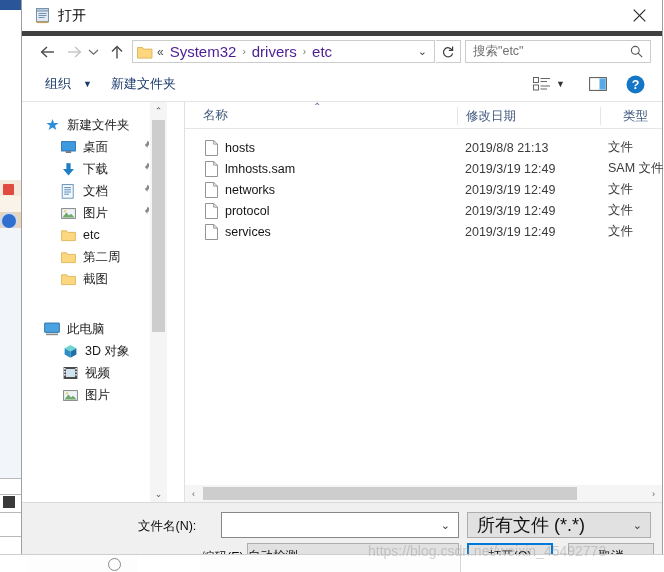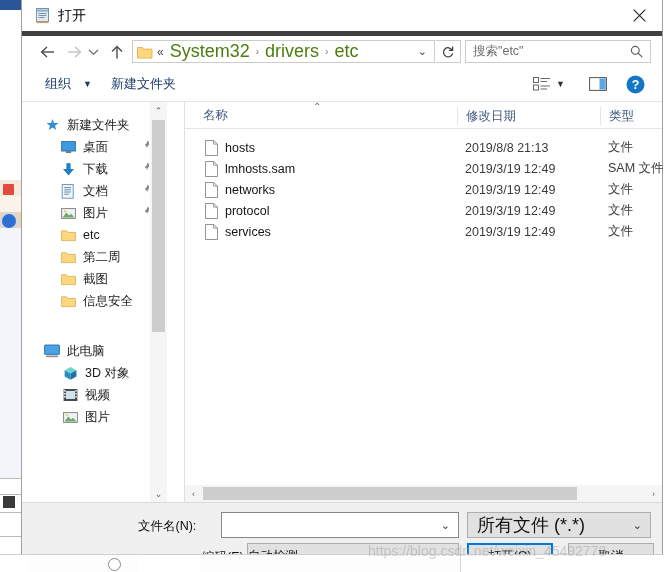--- a/index.html
+++ b/index.html
@@ -131,21 +131,21 @@
     display: flex; align-items: center;
   }
   .addr-folder-icon {
     margin-left: 4px; margin-right: 3px;
     width: 16px; height: 14px; flex: none;
   }
   .crumb-sep-dbl {
     font-size: 12px; color: #4a4a4a; padding: 0 4px 0 1px;
   }
   .crumb {
-    font-size: 18px; color: #4d7c0f;
+    font-size: 15px; color: #4c1d95;
     padding: 0 2px; white-space: nowrap;
   }
   .crumb-arrow {
     font-size: 10px; color: #777777; padding: 0 4px;
   }
   .addr-chevron {
     margin-left: auto; margin-right: 7px;
     font-size: 11px; color: #444;
   }
   .refresh-btn {
@@ -274,21 +274,21 @@
     background: #ffffff;
   }
   .ch {
     position: absolute; top: 0; height: 26px;
     display: flex; align-items: center;
     font-size: 12.5px; color: #41597e;
     cursor: default;
   }
   .ch-name { left: 18px; }
   .ch-date { left: 272px; padding-left: 8px; border-left: 1px solid #e5e5e5; height: 18px; top: 5px; align-items:center; }
-  .ch-type { left: 415px; padding-left: 8px; border-left: 1px solid #e5e5e5; height: 18px; top: 5px; align-items:center; }
+  .ch-type { left: 415px; padding-left: 22px; border-left: 1px solid #e5e5e5; height: 18px; top: 5px; align-items:center; }
   .sort-caret {
     position: absolute; left: 128px; top: -1px;
     font-size: 10px; color: #5b7199;
   }
 
   .file-row {
     position: relative;
     height: 21px;
     display: flex; align-items: center;
     cursor: default;
@@ -649,28 +649,20 @@
 
           <div class="np-item lvl1">
             <span class="np-icon">
               <svg width="15" height="13" viewBox="0 0 15 13">
                 <path d="M0.6 1.8 h5 l1.2 1.6 h7.6 v8.2 h-13.8 z" fill="#fcd77f" stroke="#d8ad4a" stroke-width="0.8"></path>
               </svg>
             </span>
             <span class="np-label">截图</span>
           </div>
 
-          <div class="np-item lvl1">
-            <span class="np-icon">
-              <svg width="15" height="13" viewBox="0 0 15 13">
-                <path d="M0.6 1.8 h5 l1.2 1.6 h7.6 v8.2 h-13.8 z" fill="#fcd77f" stroke="#d8ad4a" stroke-width="0.8"></path>
-              </svg>
-            </span>
-            <span class="np-label">信息安全</span>
-          </div>
 
           <div style="height:10px;"></div>
 
 
           <div style="height:9px;"></div>
 
 
           <div style="height:9px;"></div>
 
           <div class="np-item lvl0">

